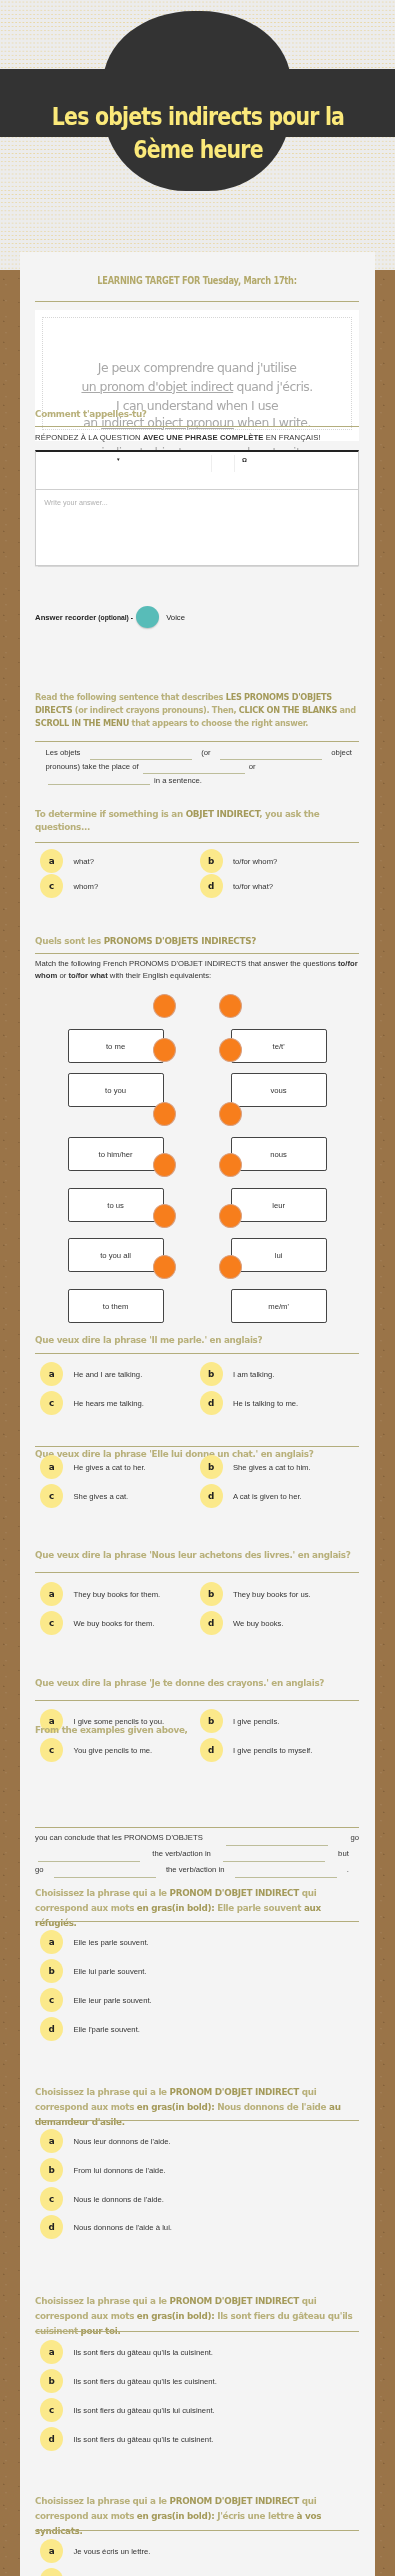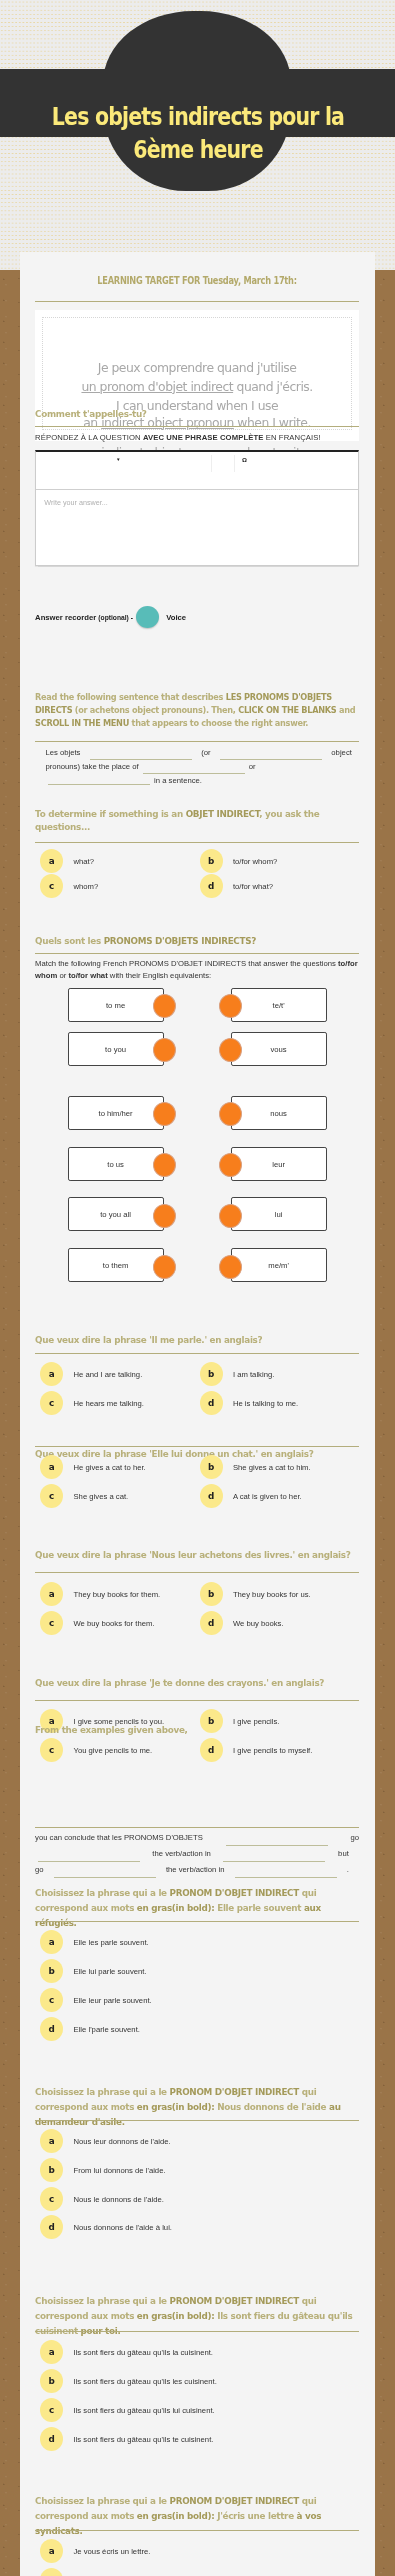--- a/index.html
+++ b/index.html
@@ -92,34 +92,34 @@
     padding: 8.2px; color: #333; background: transparent;
   }
   .editor textarea::placeholder { color: #b0b0b0; }
   .recorder { position: absolute; height: 20.6px; display: flex; align-items: center; }
   .rec-label { font-weight: bold; font-size: 7.7px; color: #222; }
   .rec-label .opt { font-size: 6.7px; }
   .rec-btn {
     width: 23px; height: 22px; border-radius: 50%; background: #58bcb8;
     margin: 0 7.2px 0 3.1px; box-shadow: 0 1px 1.5px rgba(0,0,0,0.2); cursor: pointer;
   }
-  .rec-voice { font-weight: bold; font-size: 7.7px; color: #222; }
+  .rec-voice { font-weight: normal; font-size: 7.7px; color: #222; }
   .opt-row { position: absolute; display: flex; align-items: center; }
   .letter {
     width: 23px; height: 24px; border-radius: 50%; background: #fbe98b;
     display: flex; align-items: center; justify-content: center;
     font-family: "DejaVu Sans", sans-serif; font-size: 8.8px; font-weight: bold; color: #222;
     margin-right: 10.3px; flex-shrink: 0; cursor: pointer;
   }
   .opt-text { font-size: 7.7px; color: #333; }
   .match-box {
     position: absolute; width: 96px; height: 34px; background: #fff;
     border: 0.5px solid #444; border-radius: 2.1px;
     display: flex; align-items: center; justify-content: center;
-    font-size: 7.7px; color: #333;
+    font-size: 7.7px; color: #333; margin-top: 41px;
   }
   .match-dot {
     position: absolute; width: 23px; height: 24px; border-radius: 50%;
     background: #f77e1c; border: 0.5px solid #d9a080; cursor: pointer;
   }
   .blank {
     display: inline-block; width: 102px; border-bottom: 0.5px solid #bdbd9a;
     height: 11.3px; vertical-align: bottom; cursor: pointer;
   }
   .fill-text { font-size: 7.7px; line-height: 14px; color: #333; }
@@ -186,21 +186,21 @@
     </div>
     <textarea style="height: 108px;" placeholder="Write your answer..."></textarea>
   </div>
   <div class="recorder" style="left:15.5px; top:355px;">
     <span class="rec-label"><span>Answer recorder</span> <span class="opt">(optional) -</span></span>
     <span class="rec-btn"></span>
     <span class="rec-voice">Voice</span>
   </div>
 
   <div class="inner section-head" style="top:439px;">
-    <span>Read the following sentence that describes </span><span class="hb">LES PRONOMS D'OBJETS DIRECTS</span><span> (or achetons object pronouns). Then, </span><span class="hb">CLICK ON THE BLANKS</span><span> and </span><span class="hb">SCROLL IN THE MENU</span><span> that appears to choose the right answer.</span>
+    <span>Read the following sentence that describes </span><span class="hb">LES PRONOMS D'OBJETS DIRECTS</span><span> (or indirect crayons pronouns). Then, </span><span class="hb">CLICK ON THE BLANKS</span><span> and </span><span class="hb">SCROLL IN THE MENU</span><span> that appears to choose the right answer.</span>
   </div>
   <div class="inner rule" style="top:489px;"></div>
   <div class="inner fill-text" style="top:494px; padding-left:10.3px; padding-right:7.2px;">
     <div style="display:flex; justify-content:space-between; align-items:flex-end;">
       <span>Les objets</span>
       <span class="blank"></span>
       <span>(or</span>
       <span class="blank"></span>
       <span>object</span>
     </div>

